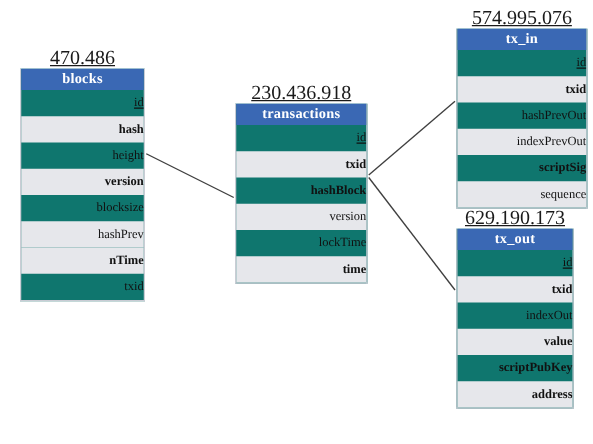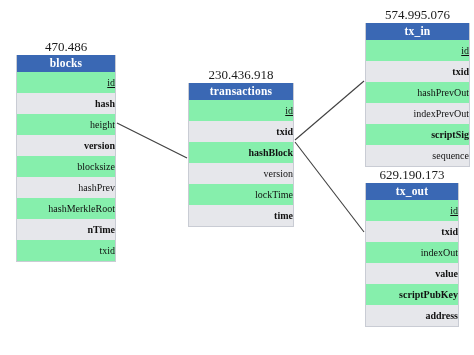--- a/index.html
+++ b/index.html
@@ -32,32 +32,33 @@
   }
 
   
   .entity {
     position: absolute;
     box-sizing: border-box;
   }
 
   .count-label {
     font-family: "Liberation Serif", "DejaVu Serif", serif;
-    font-size: 13px;
+    font-size: 16px;
     color: #1a1a1a;
     text-align: center;
     line-height: 14px;
     height: 15px;
     white-space: nowrap;
+    text-decoration: underline;
   }
 
   .table-box {
     border: 1px solid #c9ccd4;
     border-top: none;
-    background: #86efac;
+    background: #0f766e;
     box-sizing: border-box;
   }
 
   .entity-header {
     background: #3a68b4;
     color: #ffffff;
     font-weight: bold;
     font-size: 11.5px;
     text-align: center;
     height: 17px;
@@ -109,21 +110,20 @@
   <div class="entity" id="ent-blocks">
     <div class="count-label">470.486</div>
     <div class="table-box">
       <div class="entity-header">blocks</div>
       <div class="field pk">id</div>
       <div class="field alt bold">hash</div>
       <div class="field">height</div>
       <div class="field alt bold">version</div>
       <div class="field">blocksize</div>
       <div class="field alt">hashPrev</div>
-      <div class="field">hashMerkleRoot</div>
       <div class="field alt bold">nTime</div>
       <div class="field">txid</div>
     </div>
   </div>
 
   <div class="entity" id="ent-transactions">
     <div class="count-label">230.436.918</div>
     <div class="table-box">
       <div class="entity-header">transactions</div>
       <div class="field pk">id</div>

